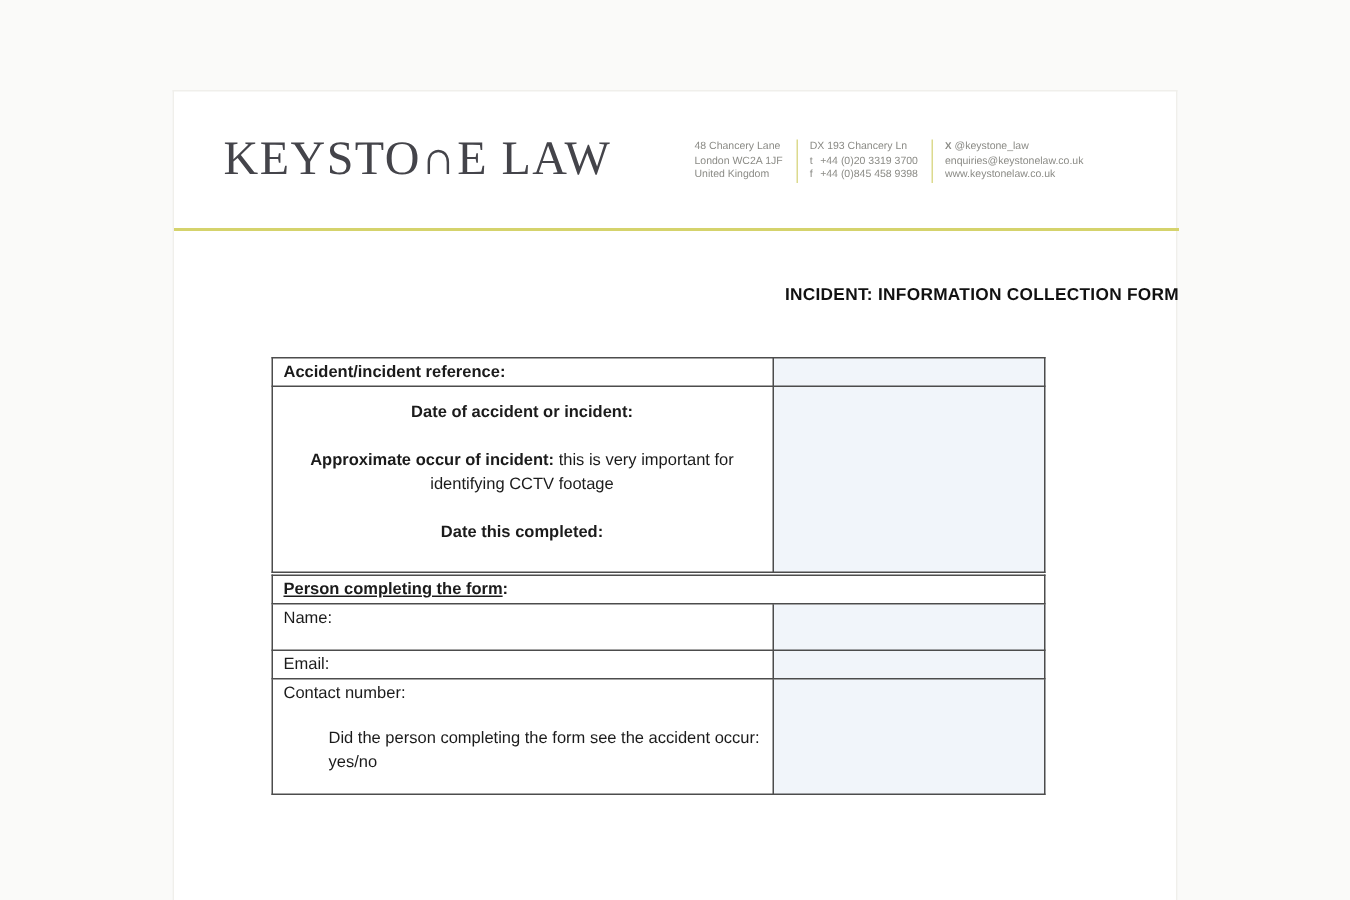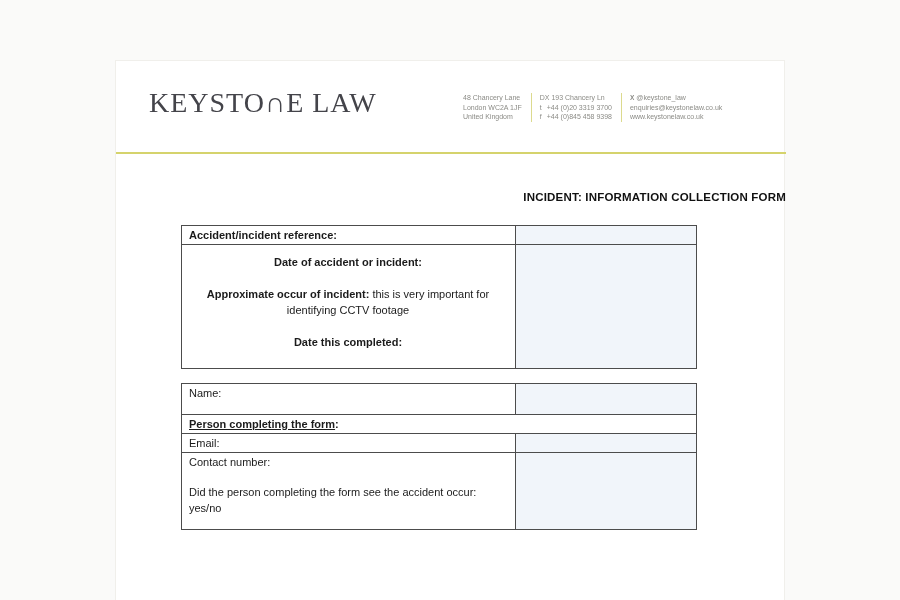--- a/index.html
+++ b/index.html
@@ -13,21 +13,21 @@
   .canvas { position:relative; width:900px; height:600px; }
   .page {
     position:absolute; left:115px; top:60px; width:670px; height:540px;
     background:#ffffff;
     border:1px solid #f0efeb; border-bottom:none;
   }
   
   .logo {
     position:absolute; left:33px; top:26px;
     font-family:"Liberation Serif","DejaVu Serif",serif;
-    font-size:28px; letter-spacing:1px; color:#44444a; white-space:nowrap;
+    font-size:32px; letter-spacing:1px; color:#44444a; white-space:nowrap;
   }
   .contact {
     position:absolute; left:347px; top:32px; display:flex; align-items:stretch;
     font-size:7px; line-height:9.5px; color:#8b8b86;
   }
   .c-col { padding-right:9px; }
   .c-col + .c-col { border-left:1px solid #dcda8e; padding-left:8px; }
   .c-col .pfx { display:inline-block; width:7px; }
   .c-col .xic { display:inline-block; font-weight:bold; font-size:6.5px; margin-right:2px; color:#8b8b86; }
   .rule {
@@ -39,32 +39,32 @@
     position:absolute; left:0; top:130px; width:670px;
     text-align:right; font-weight:bold; font-size:11.5px; letter-spacing:.2px; color:#111;
   }
   table.frm {
     position:absolute; left:65px; border-collapse:collapse; table-layout:fixed;
     width:515px; font-size:11px; line-height:16px;
   }
   table.frm td {
     border:1px solid #4c4c4c; vertical-align:top; padding:1px 8px 1px 7px;
   }
-  .t1 { top:164px; }
+  .t1 { top:177px; }
   .t2 { top:322px; }
   col.lab { width:334px; }
   col.fld { width:181px; }
   td.field { background:#f1f5fa; }
   .b { font-weight:bold; }
   .para { margin-top:16px; }
   .para.first { margin-top:8px; }
   .hdr-u { font-weight:bold; text-decoration:underline; }
   .hdr-b { font-weight:bold; }
   td.namecell { vertical-align:bottom; padding-bottom:3px; }
-  .witness { margin-top:14px; }
+  .witness { margin-top:14px;margin-left:30px; }
 </style>
 </head>
 <body>
 
 <div class="canvas">
   <div class="page">
 
     <div class="logo">KEYSTO∩E LAW</div>
 
     <div class="contact">
@@ -110,25 +110,25 @@
     </tbody>
       </table>
 
     <table class="frm t2">
       <colgroup>
           <col class="lab">
           <col class="fld">
         </colgroup>
       <tbody>
           <tr>
+        <td colspan="2" style="height:16px;"><span class="hdr-u">Person completing the form</span><span class="hdr-b">:</span></td>
+      </tr>
+      <tr>
         <td class="namecell" style="height:31px;"><span>Name:</span></td>
         <td class="field"></td>
-      </tr>
-      <tr>
-        <td colspan="2" style="height:16px;"><span class="hdr-u">Person completing the form</span><span class="hdr-b">:</span></td>
       </tr>
       <tr>
         <td style="height:15px;margin-top:20px;"><span>Email:</span></td>
         <td class="field"></td>
       </tr>
       <tr>
         <td style="height:77px;">
           <div>Contact number:</div>
           <div class="witness">Did the person completing the form see the accident occur: yes/no</div>
         </td>

